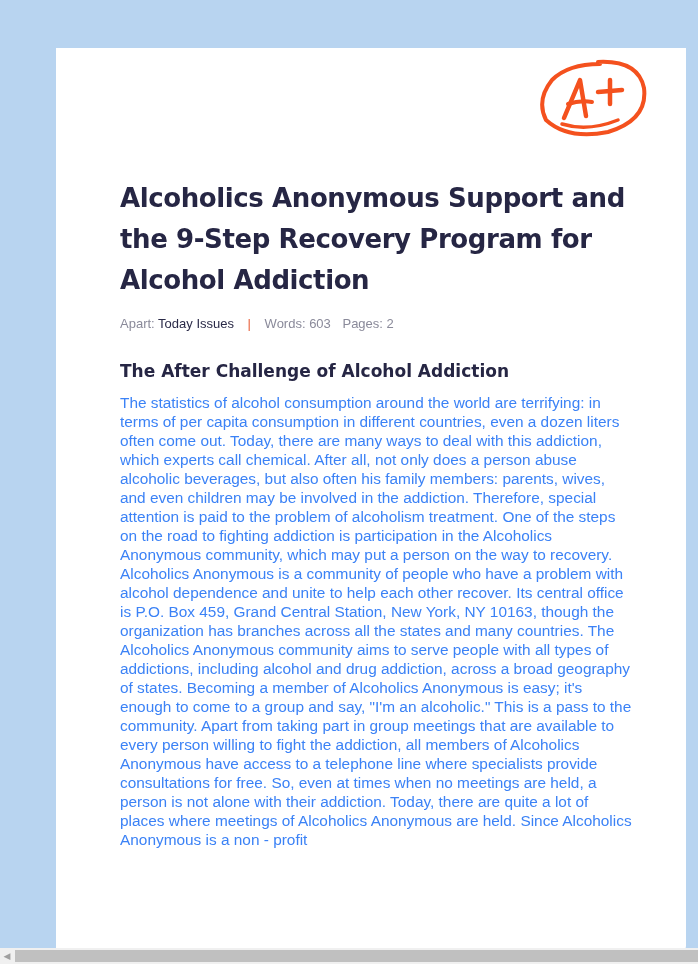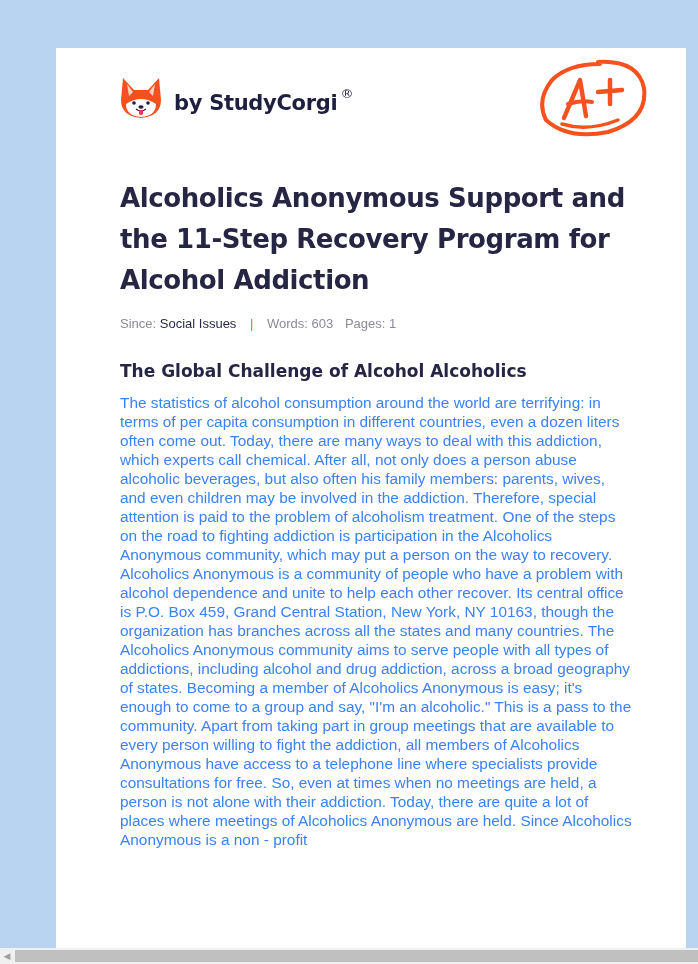--- a/index.html
+++ b/index.html
@@ -115,55 +115,41 @@
       left: 15px; top: 2px;
       width: 683px; height: 12px;
       background: #c0c0c0;
     }
   </style>
 </head>
 <body>
 
 <div class="page">
   <div class="header">
-    <div class="logo">
-      <svg class="logo-icon" viewBox="0 0 42 44">
-        <path d="M3 2 L14 14 L28 14 L39 2 L41 24 Q41 40 21 42 Q1 40 1 24 Z" fill="#f4511e"></path>
-        <path d="M7 8 L13 16 L9 20 Z" fill="#ffd2c2"></path>
-        <path d="M35 8 L29 16 L33 20 Z" fill="#ffd2c2"></path>
-        <path d="M6 28 Q21 18 36 28 Q36 40 21 41 Q6 40 6 28 Z" fill="#ffffff"></path>
-        <circle cx="14" cy="27" r="1.8" fill="#1e1e3f"></circle>
-        <circle cx="28" cy="27" r="1.8" fill="#1e1e3f"></circle>
-        <ellipse cx="21" cy="31" rx="2.6" ry="1.8" fill="#1e1e3f"></ellipse>
-        <path d="M16 33 Q21 37 26 33" stroke="#1e1e3f" stroke-width="1.2" fill="none"></path>
-        <path d="M19 34 L23 34 L23 38 Q21 40 19 38 Z" fill="#e8345a"></path>
-      </svg>
-      <span class="logo-text"><span>by StudyCorgi</span><span class="logo-reg">®</span></span>
-    </div>
     <svg class="grade" viewBox="0 0 112 82">
       <path d="M60 4 Q100 2 106 30 Q110 62 70 74 Q30 82 8 62 Q-2 42 14 22 Q30 6 62 6" stroke="#f4511e" stroke-width="4" fill="none" stroke-linecap="round"></path>
       <path d="M26 60 L42 22 L48 58" stroke="#f4511e" stroke-width="4.5" fill="none" stroke-linecap="round" stroke-linejoin="round"></path>
       <path d="M30 46 Q42 42 54 44" stroke="#f4511e" stroke-width="4" fill="none" stroke-linecap="round"></path>
       <path d="M60 34 L84 32" stroke="#f4511e" stroke-width="4.5" fill="none" stroke-linecap="round"></path>
       <path d="M72 22 L72 46" stroke="#f4511e" stroke-width="4.5" fill="none" stroke-linecap="round"></path>
       <path d="M24 66 Q50 74 80 62" stroke="#f4511e" stroke-width="3.5" fill="none" stroke-linecap="round"></path>
     </svg>
   </div>
 
   <div class="content">
-    <h1 class="title">Alcoholics Anonymous Support and the 11-Step Recovery Program for Alcohol Addiction</h1>
+    <h1 class="title">Alcoholics Anonymous Support and the 9-Step Recovery Program for Alcohol Addiction</h1>
     <div class="meta">
-      <span>Since:</span>
-      <span class="topic-value">Social Issues</span>
+      <span>Apart:</span>
+      <span class="topic-value">Today Issues</span>
       <span class="sep">|</span>
       <span>Words: 603</span>
-      <span class="pages">Pages: 1</span>
+      <span class="pages">Pages: 2</span>
     </div>
 
-    <h2 class="section-heading h1">The Global Challenge of Alcohol Alcoholics</h2>
+    <h2 class="section-heading h1">The After Challenge of Alcohol Addiction</h2>
     <p class="para">The statistics of alcohol consumption around the world are terrifying: in terms of per capita consumption in different countries, even a dozen liters often come out. Today, there are many ways to deal with this addiction, which experts call chemical. After all, not only does a person abuse alcoholic beverages, but also often his family members: parents, wives, and even children may be involved in the addiction. Therefore, special attention is paid to the problem of alcoholism treatment. One of the steps on the road to fighting addiction is participation in the Alcoholics Anonymous community, which may put a person on the way to recovery.</p>
 
     <p class="para p2">Alcoholics Anonymous is a community of people who have a problem with alcohol dependence and unite to help each other recover. Its central office is P.O. Box 459, Grand Central Station, New York, NY 10163, though the organization has branches across all the states and many countries. The Alcoholics Anonymous community aims to serve people with all types of addictions, including alcohol and drug addiction, across a broad geography of states. Becoming a member of Alcoholics Anonymous is easy; it's enough to come to a group and say, "I'm an alcoholic." This is a pass to the community. Apart from taking part in group meetings that are available to every person willing to fight the addiction, all members of Alcoholics Anonymous have access to a telephone line where specialists provide consultations for free. So, even at times when no meetings are held, a person is not alone with their addiction. Today, there are quite a lot of places where meetings of Alcoholics Anonymous are held. Since Alcoholics Anonymous is a non - profit</p>
   </div>
 </div>
 
 <div class="scrollbar">
   <span class="scroll-arrow">◀</span>
   <div class="scroll-thumb"></div>
 </div>

